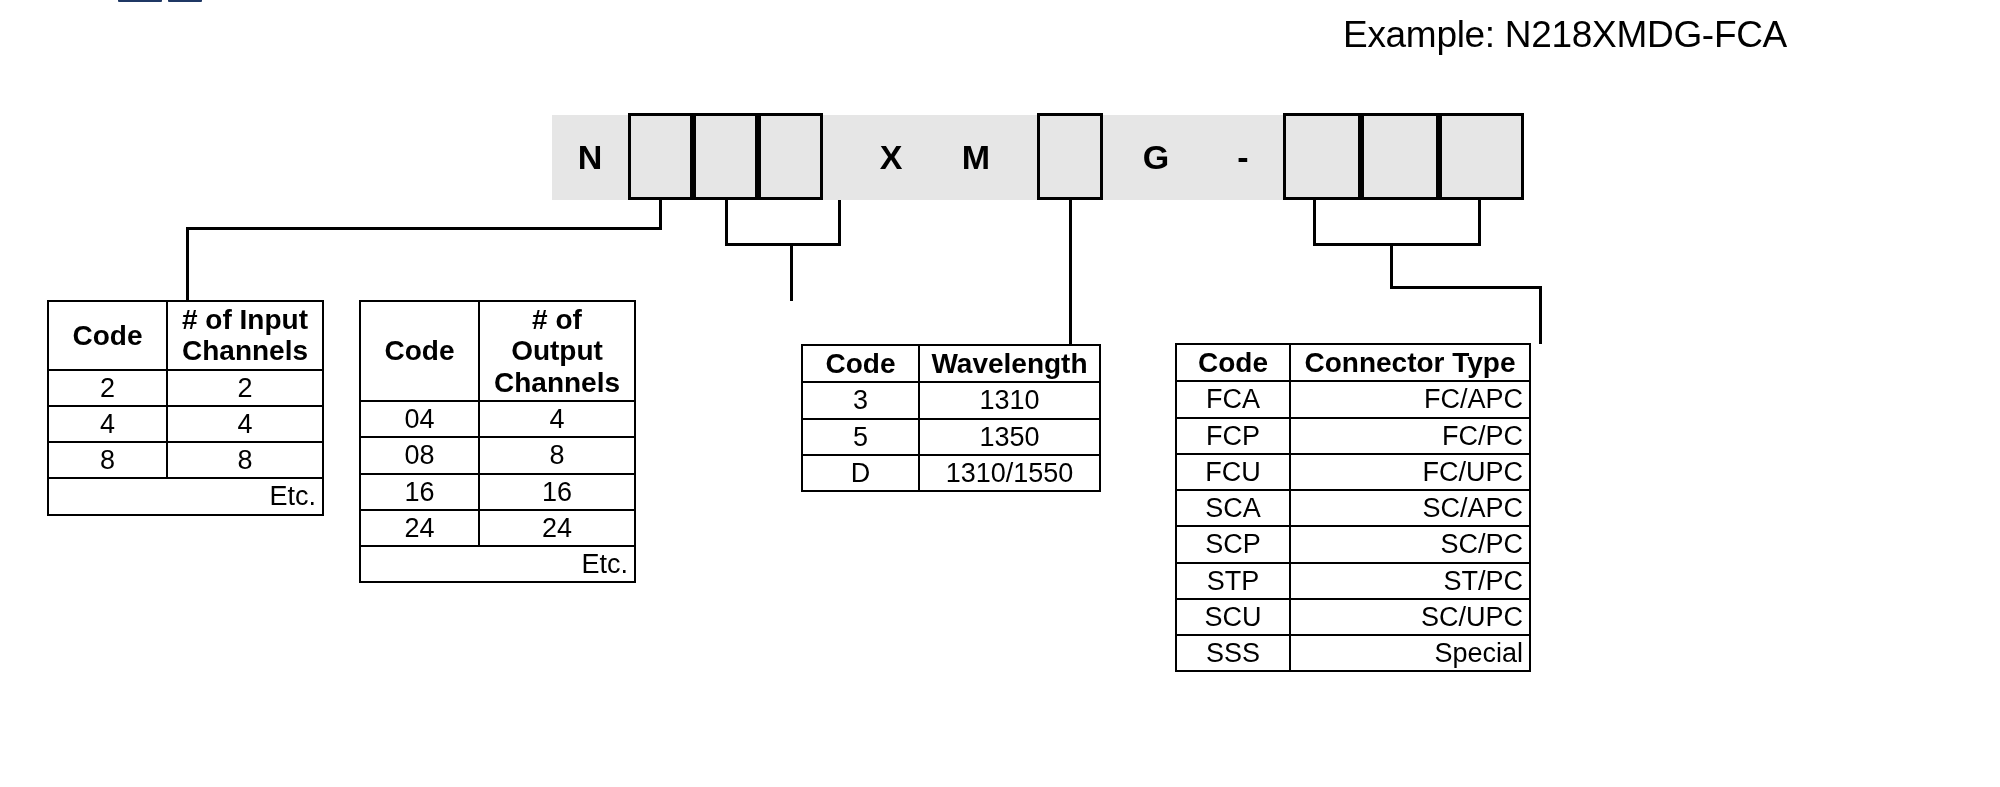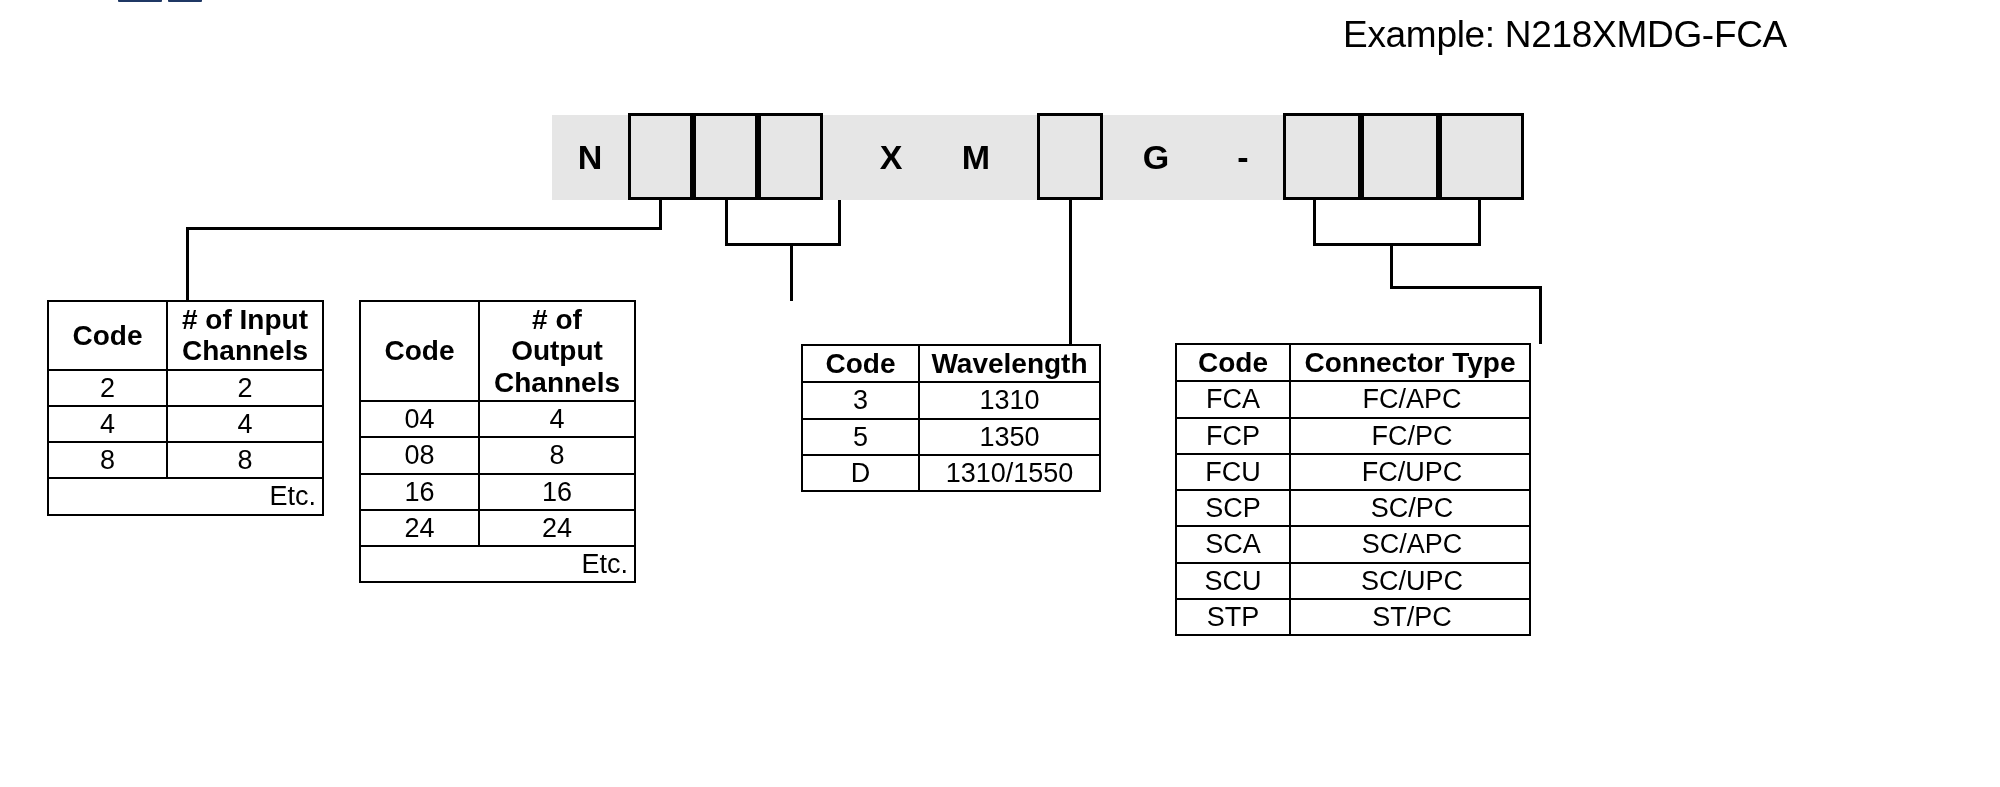--- a/index.html
+++ b/index.html
@@ -90,21 +90,21 @@
     border: 2px solid #000;
     padding: 2px 6px;
     text-align: center;
     font-weight: normal;
     line-height: 1.12;
   }
   .tbl th {
     font-weight: bold;
     font-size: 28px;
   }
-  .tbl td.left, .tbl th.left { text-align: center; padding-left: 10px; }
+  .tbl td.left, .tbl th.left { text-align: right; padding-left: 10px; }
   .tbl tr.etc td { text-align: right; }
 
   
   #tbl-input  { left: 47px;   top: 300px;  width: 277px; }
   #tbl-input  th:first-child, #tbl-input td:first-child { width: 105px; }
 
   #tbl-output { left: 359px;  top: 300px;  width: 277px; }
   #tbl-output th:first-child, #tbl-output td:first-child { width: 105px; }
 
   #tbl-wave   { left: 801px;  top: 344px;  width: 300px; }
@@ -260,31 +260,35 @@
       </tr>
       <tr>
         <td>FCP</td>
         <td class="left">FC/PC</td>
       </tr>
       <tr>
         <td>FCU</td>
         <td class="left">FC/UPC</td>
       </tr>
       <tr>
+        <td>SCA</td>
+        <td class="left">SC/APC</td>
+      </tr>
+      <tr>
         <td>SCP</td>
         <td class="left">SC/PC</td>
       </tr>
       <tr>
-        <td>SCA</td>
-        <td class="left">SC/APC</td>
+        <td>STP</td>
+        <td class="left">ST/PC</td>
       </tr>
       <tr>
         <td>SCU</td>
         <td class="left">SC/UPC</td>
       </tr>
       <tr>
-        <td>STP</td>
-        <td class="left">ST/PC</td>
+        <td>SSS</td>
+        <td class="left">Special</td>
       </tr>
     </tbody>
   </table>
 
 </div>
 
 </body></html>

